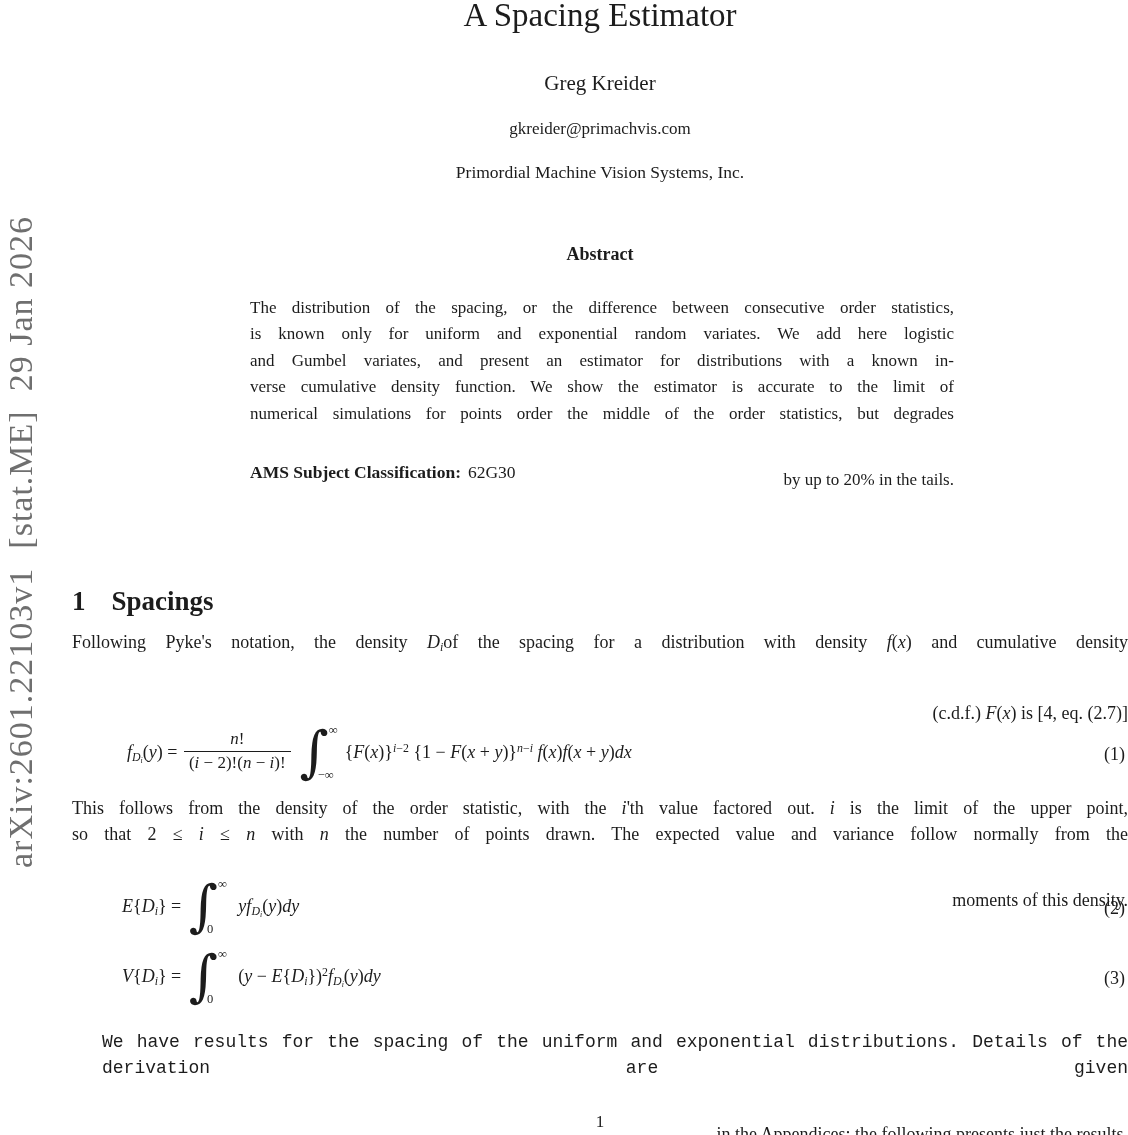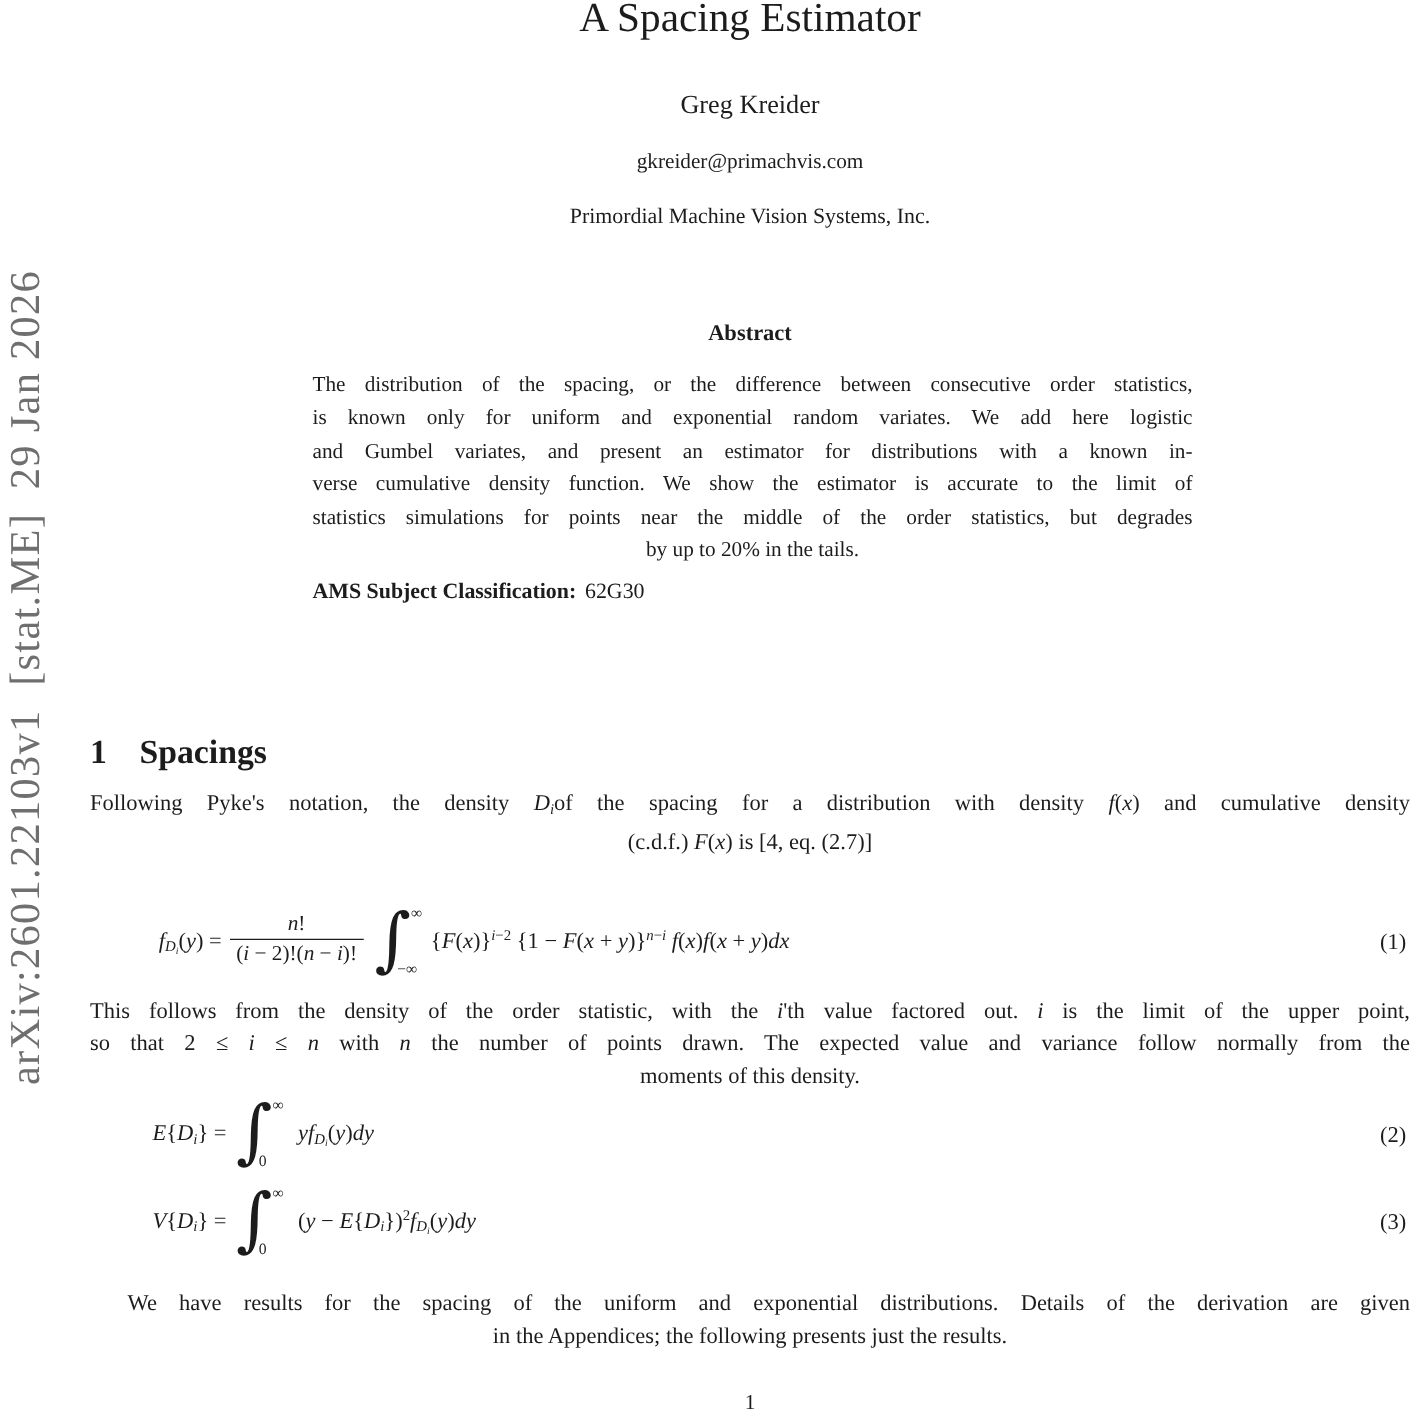--- a/index.html
+++ b/index.html
@@ -13,35 +13,35 @@
 
   
   .content{position:absolute;left:72px;top:0;width:1056px;height:1135px;}
   .cblock{position:absolute;left:0;width:100%;}
 
   .title{top:-3px;text-align:center;font-size:33px;}
   .author{top:71px;text-align:center;font-size:21px;}
   .email{top:119px;text-align:center;font-size:17px;}
   .affil{top:162px;text-align:center;font-size:17.5px;}
 
-  .abs-head{top:256px;text-align:center;font-size:18px;font-weight:bold;}
+  .abs-head{top:244px;text-align:center;font-size:18px;font-weight:bold;}
   .abs-body{position:absolute;top:295px;left:178px;width:704px;font-size:17px;line-height:26.4px;}
   .kwblock{position:absolute;top:460px;left:178px;width:716px;font-size:17.5px;line-height:25.5px;}
   .bold{font-weight:bold;margin-right:7px;}
 
   .sec-head{top:586px;font-size:27px;font-weight:bold;}
   .sec-num{margin-right:26px;}
 
   .para{font-size:18px;line-height:26px;}
   .para1{top:629px;}
   .para2{top:795px;}
   .para3{top:1029px;}
   .jline{text-align:justify;text-align-last:justify;}
-  .lline{text-align:center;}
-  .indent{padding-left:30px;}
+  .lline{text-align:right;margin-top:40px;}
+  .indent{padding-left:30px;font-family:Liberation Mono, monospace;}
 
   .eq-row{position:absolute;left:0;width:1054px;}
   .eq1{top:716px;height:76px;}
   .eq2{top:874px;height:68px;}
   .eq3{top:944px;height:68px;}
   .eqmath{position:absolute;top:50%;transform:translateY(-50%);
           white-space:nowrap;font-size:18px;}
   .eq1 .eqmath{left:55px;}
   .eq2 .eqmath,.eq3 .eqmath{left:50px;}
   .eqnum{position:absolute;right:1px;top:50%;transform:translateY(-50%);font-size:18px;}
@@ -76,21 +76,21 @@
     <div class="cblock author">Greg Kreider</div>
     <div class="cblock email">gkreider@primachvis.com</div>
     <div class="cblock affil">Primordial Machine Vision Systems, Inc.</div>
 
     <div class="cblock abs-head">Abstract</div>
     <div class="abs-body">
       <div class="jline">The distribution of the spacing, or the difference between consecutive order statistics,</div>
       <div class="jline">is known only for uniform and exponential random variates. We add here logistic</div>
       <div class="jline">and Gumbel variates, and present an estimator for distributions with a known in-</div>
       <div class="jline">verse cumulative density function. We show the estimator is accurate to the limit of</div>
-      <div class="jline">statistics simulations for points near the middle of the order statistics, but degrades</div>
+      <div class="jline">numerical simulations for points order the middle of the order statistics, but degrades</div>
       <div class="lline">by up to 20% in the tails.</div>
     </div>
 
     <div class="kwblock">
       <div>
         <span class="bold">AMS Subject Classification:</span><span>62G30</span>
       </div>
     </div>
 
     <div class="cblock sec-head">

